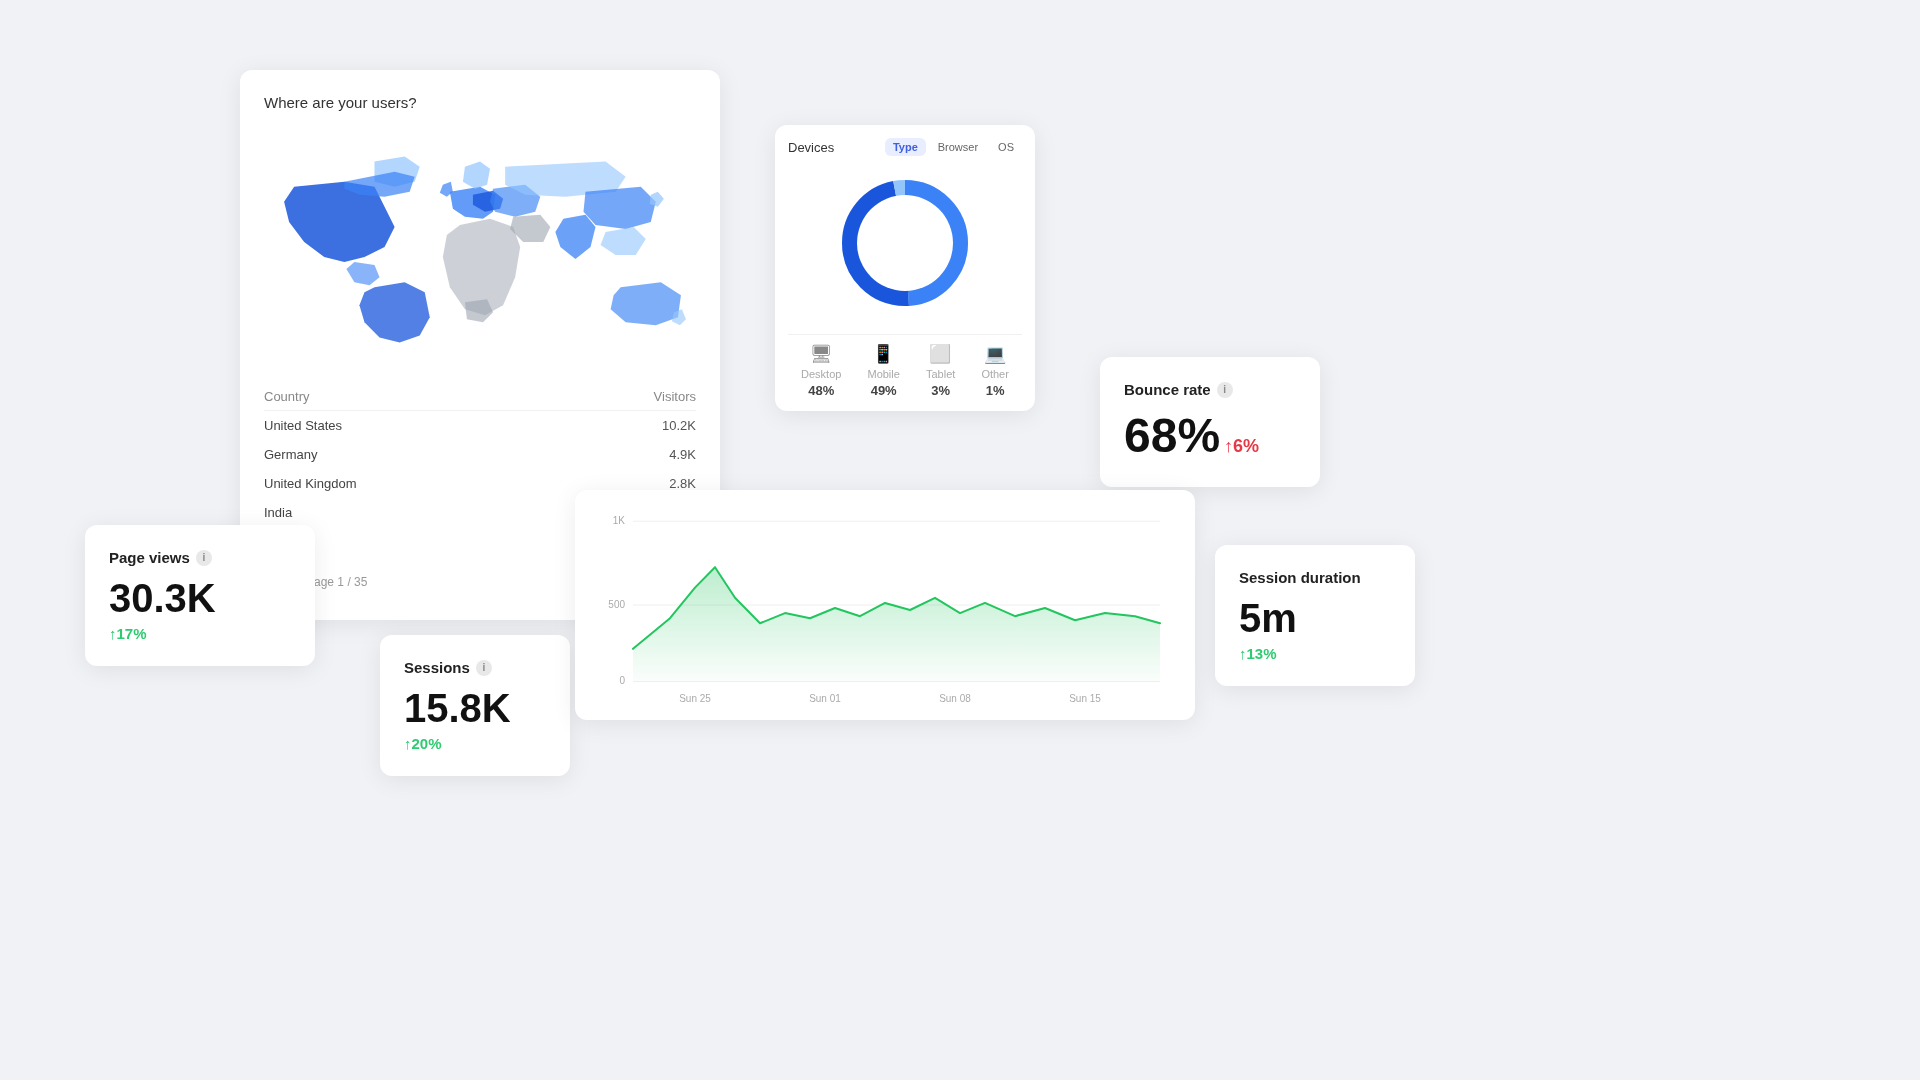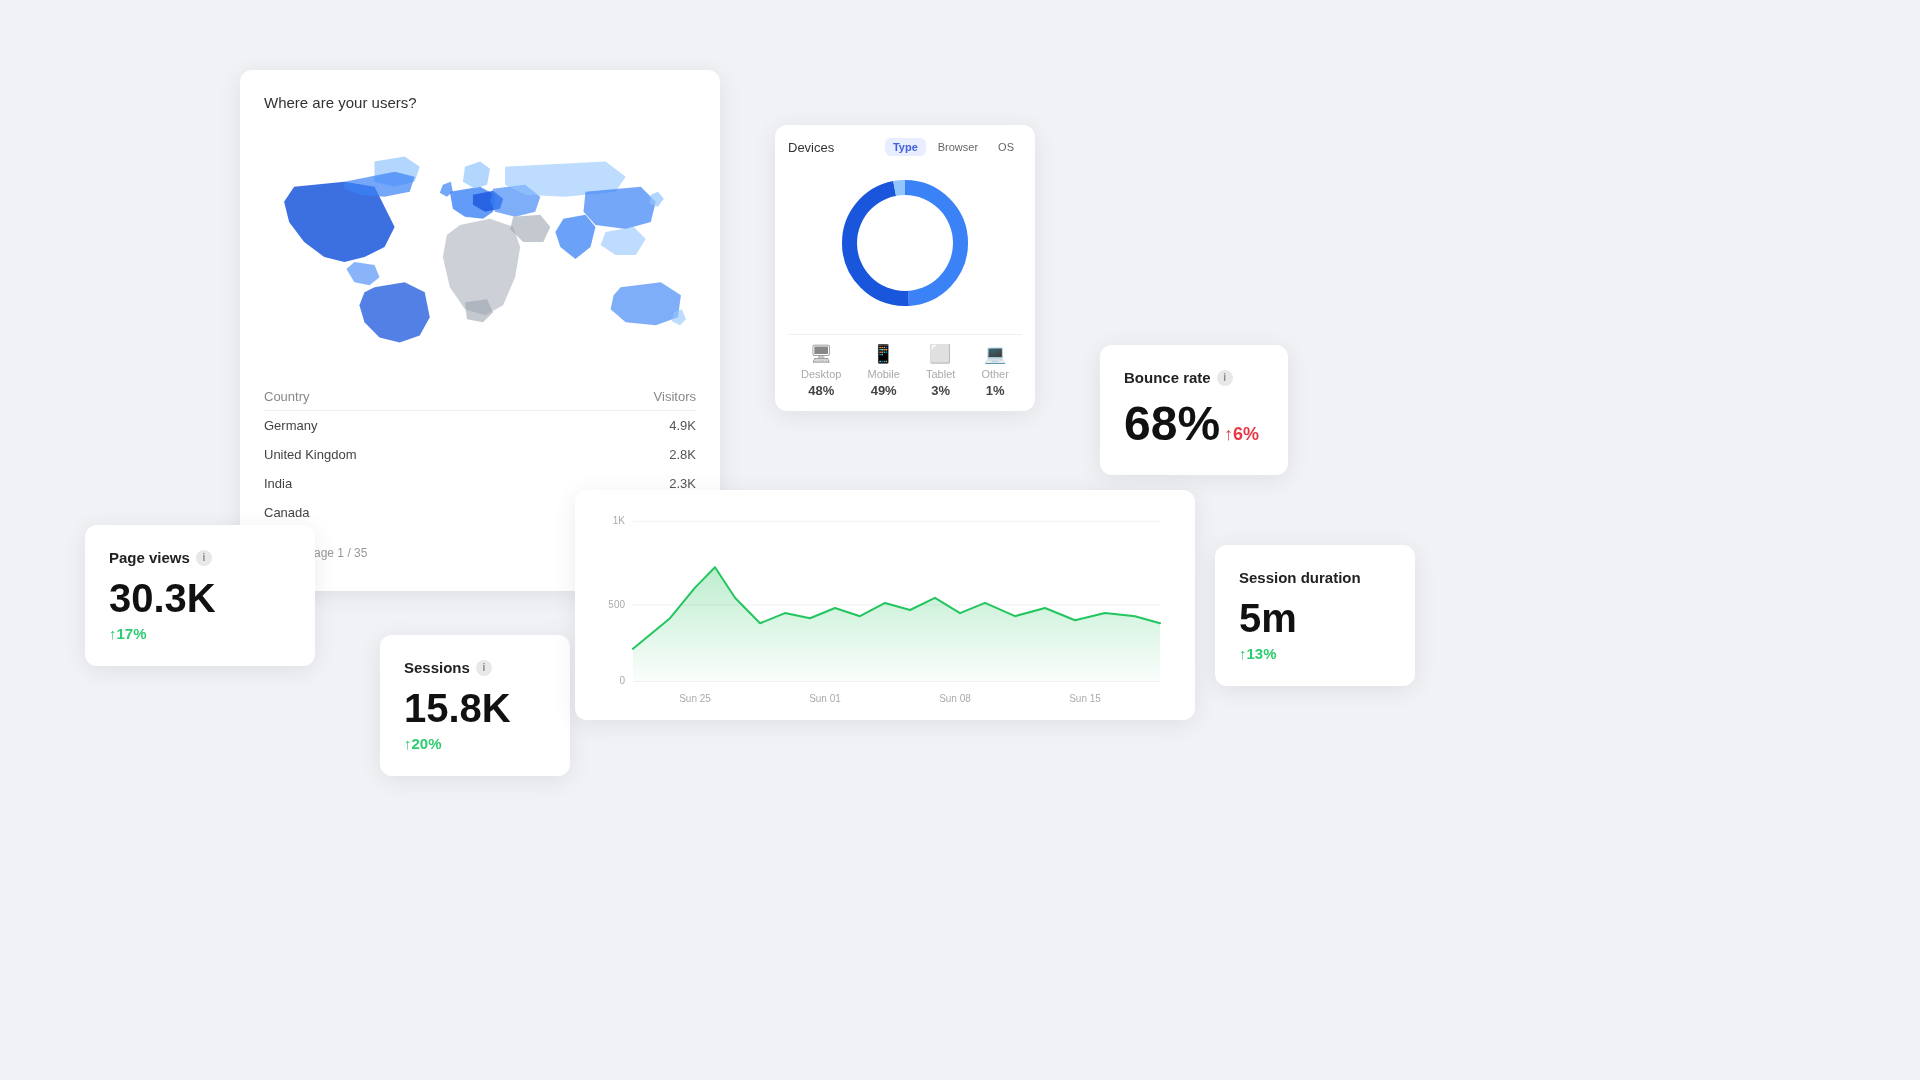--- a/index.html
+++ b/index.html
@@ -155,22 +155,22 @@
     }
     .device-pct {
       font-size: 13px;
       font-weight: 600;
       color: #444;
     }
 
     
     .bounce-card {
       left: 1100px;
-      top: 345px;
-      width: 188px;
+      top: 357px;
+      width: 220px;
       padding: 24px;
     }
     .bounce-card-title {
       font-size: 15px;
       font-weight: 600;
       color: #222;
       display: flex;
       align-items: center;
       gap: 6px;
       margin-bottom: 10px;
@@ -311,20 +311,24 @@
   </div>
 
   <table class="country-table">
     <thead>
       <tr>
         <th>Country</th>
         <th class="right">Visitors</th>
       </tr>
     </thead>
     <tbody id="country-rows">
+        <tr>
+          <td>United States</td>
+          <td class="right">10.2K</td>
+        </tr>
         <tr>
           <td>Germany</td>
           <td class="right">4.9K</td>
         </tr>
         <tr>
           <td>United Kingdom</td>
           <td class="right">2.8K</td>
         </tr>
         <tr>
           <td>India</td>

